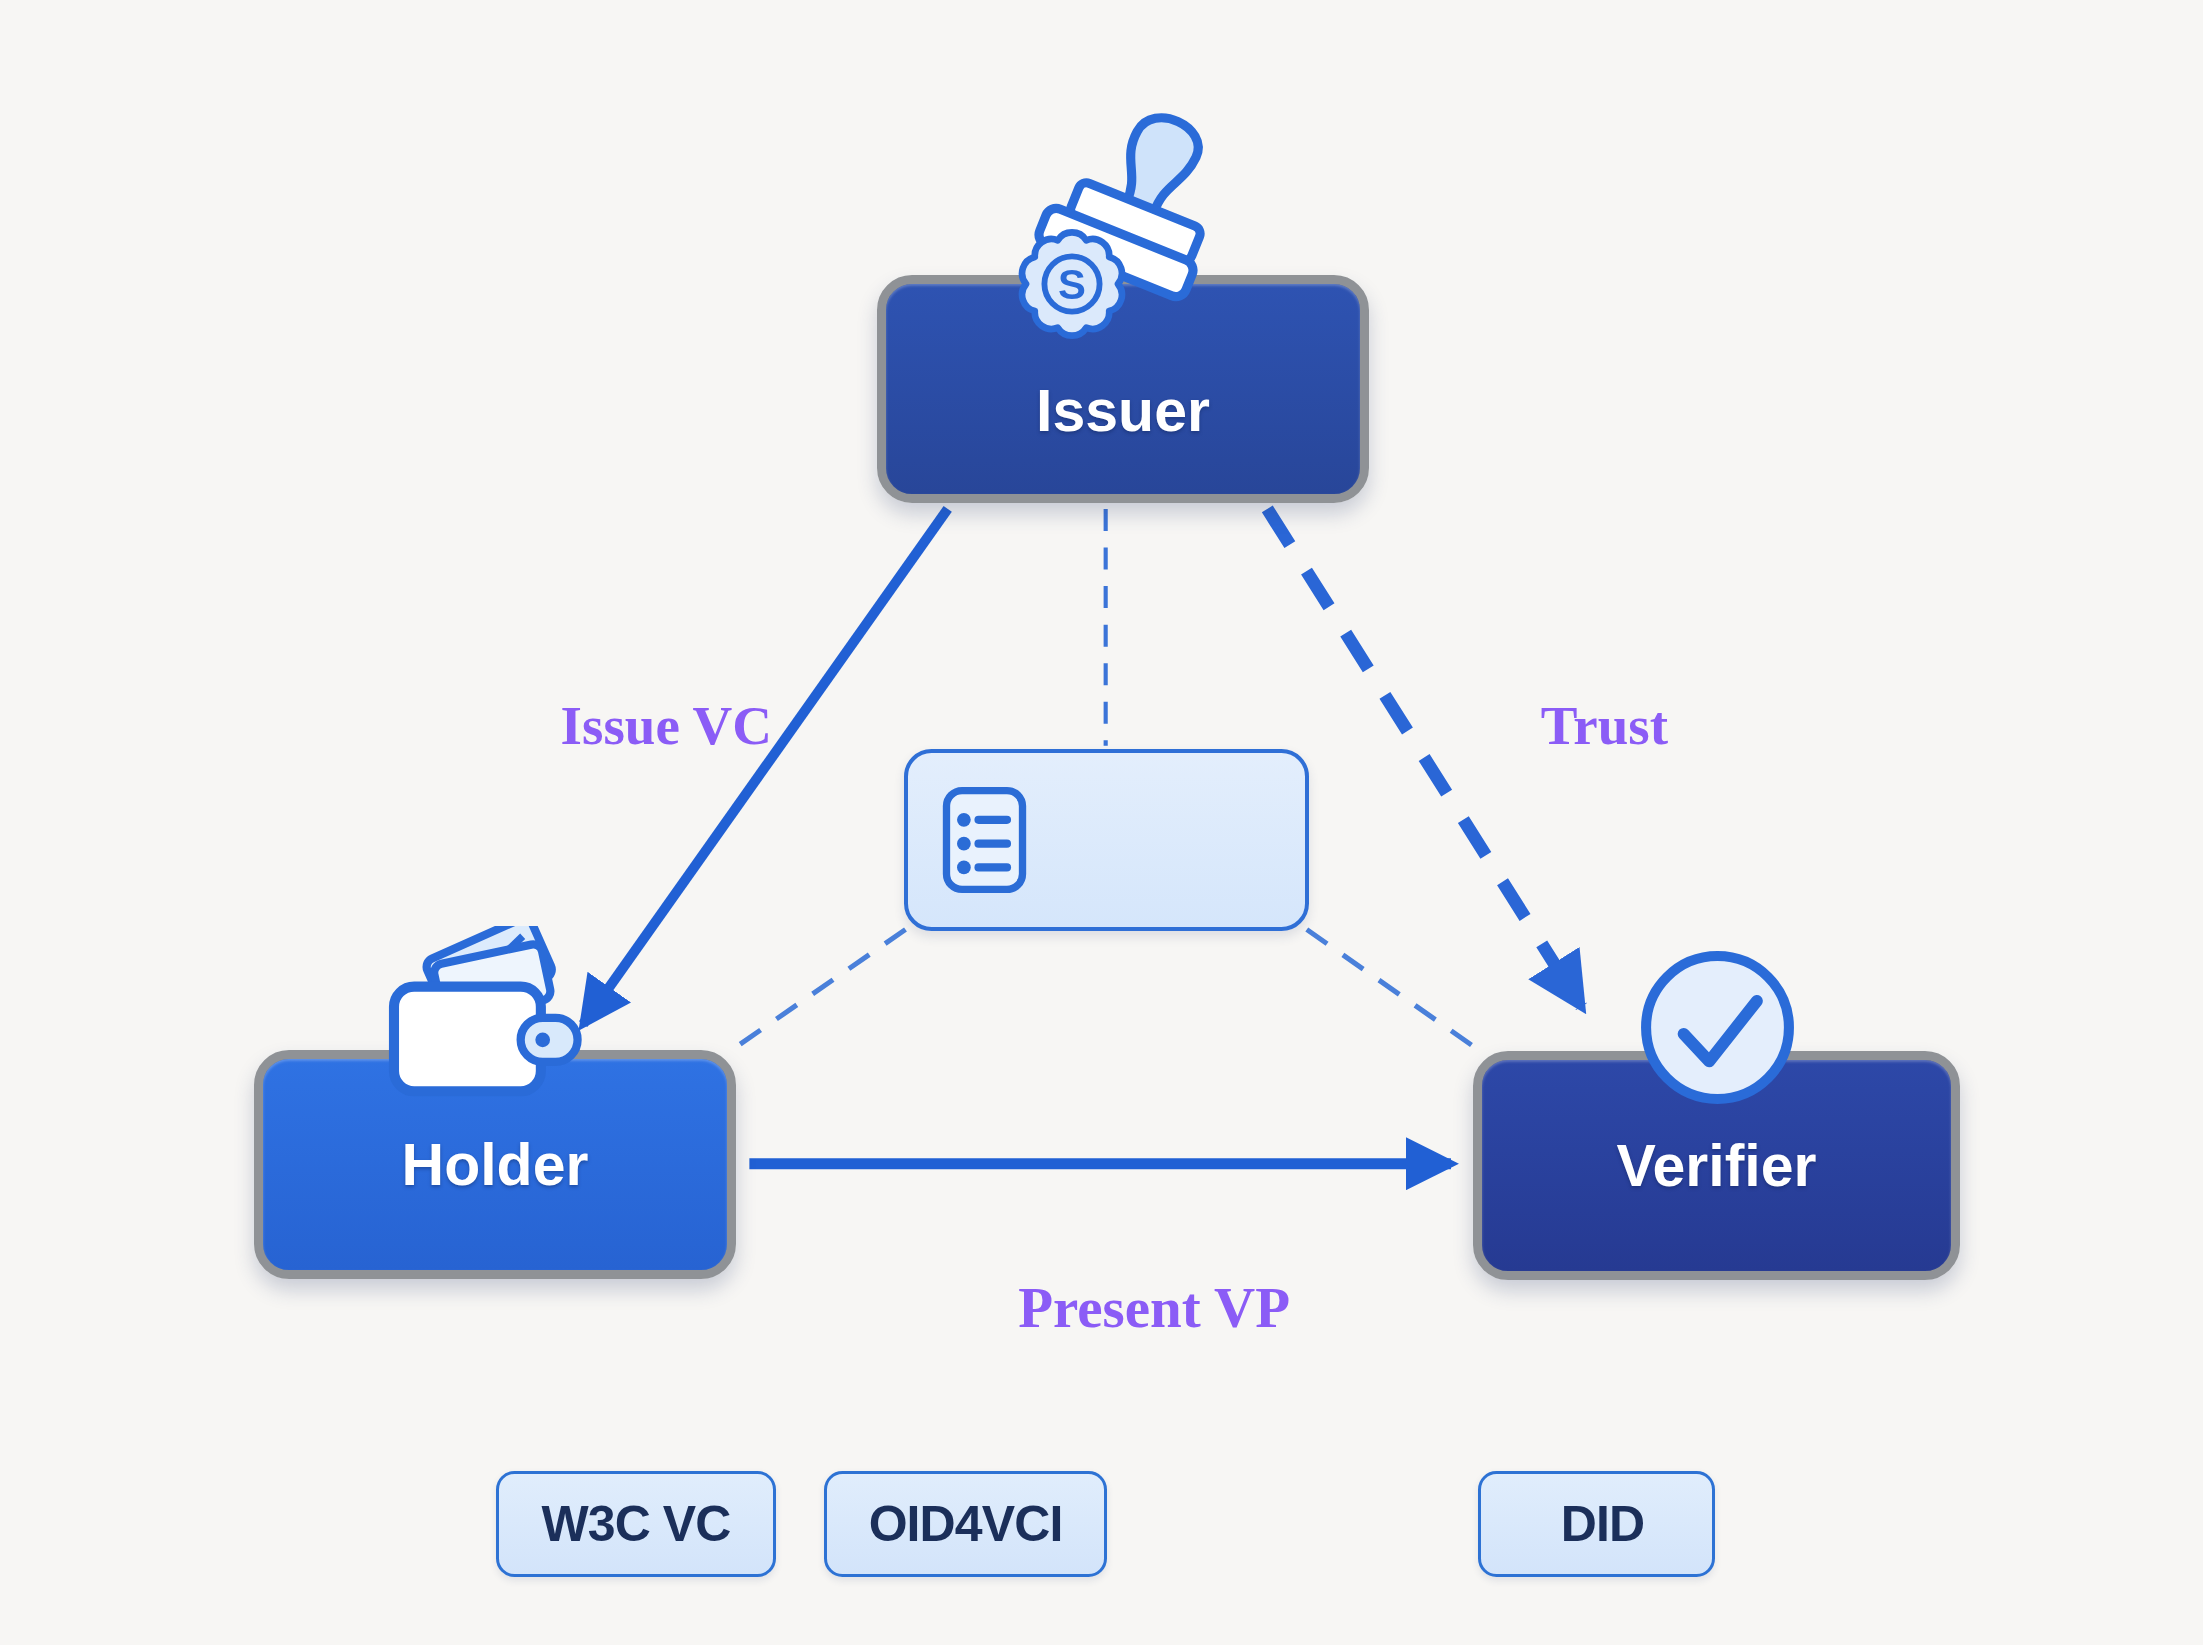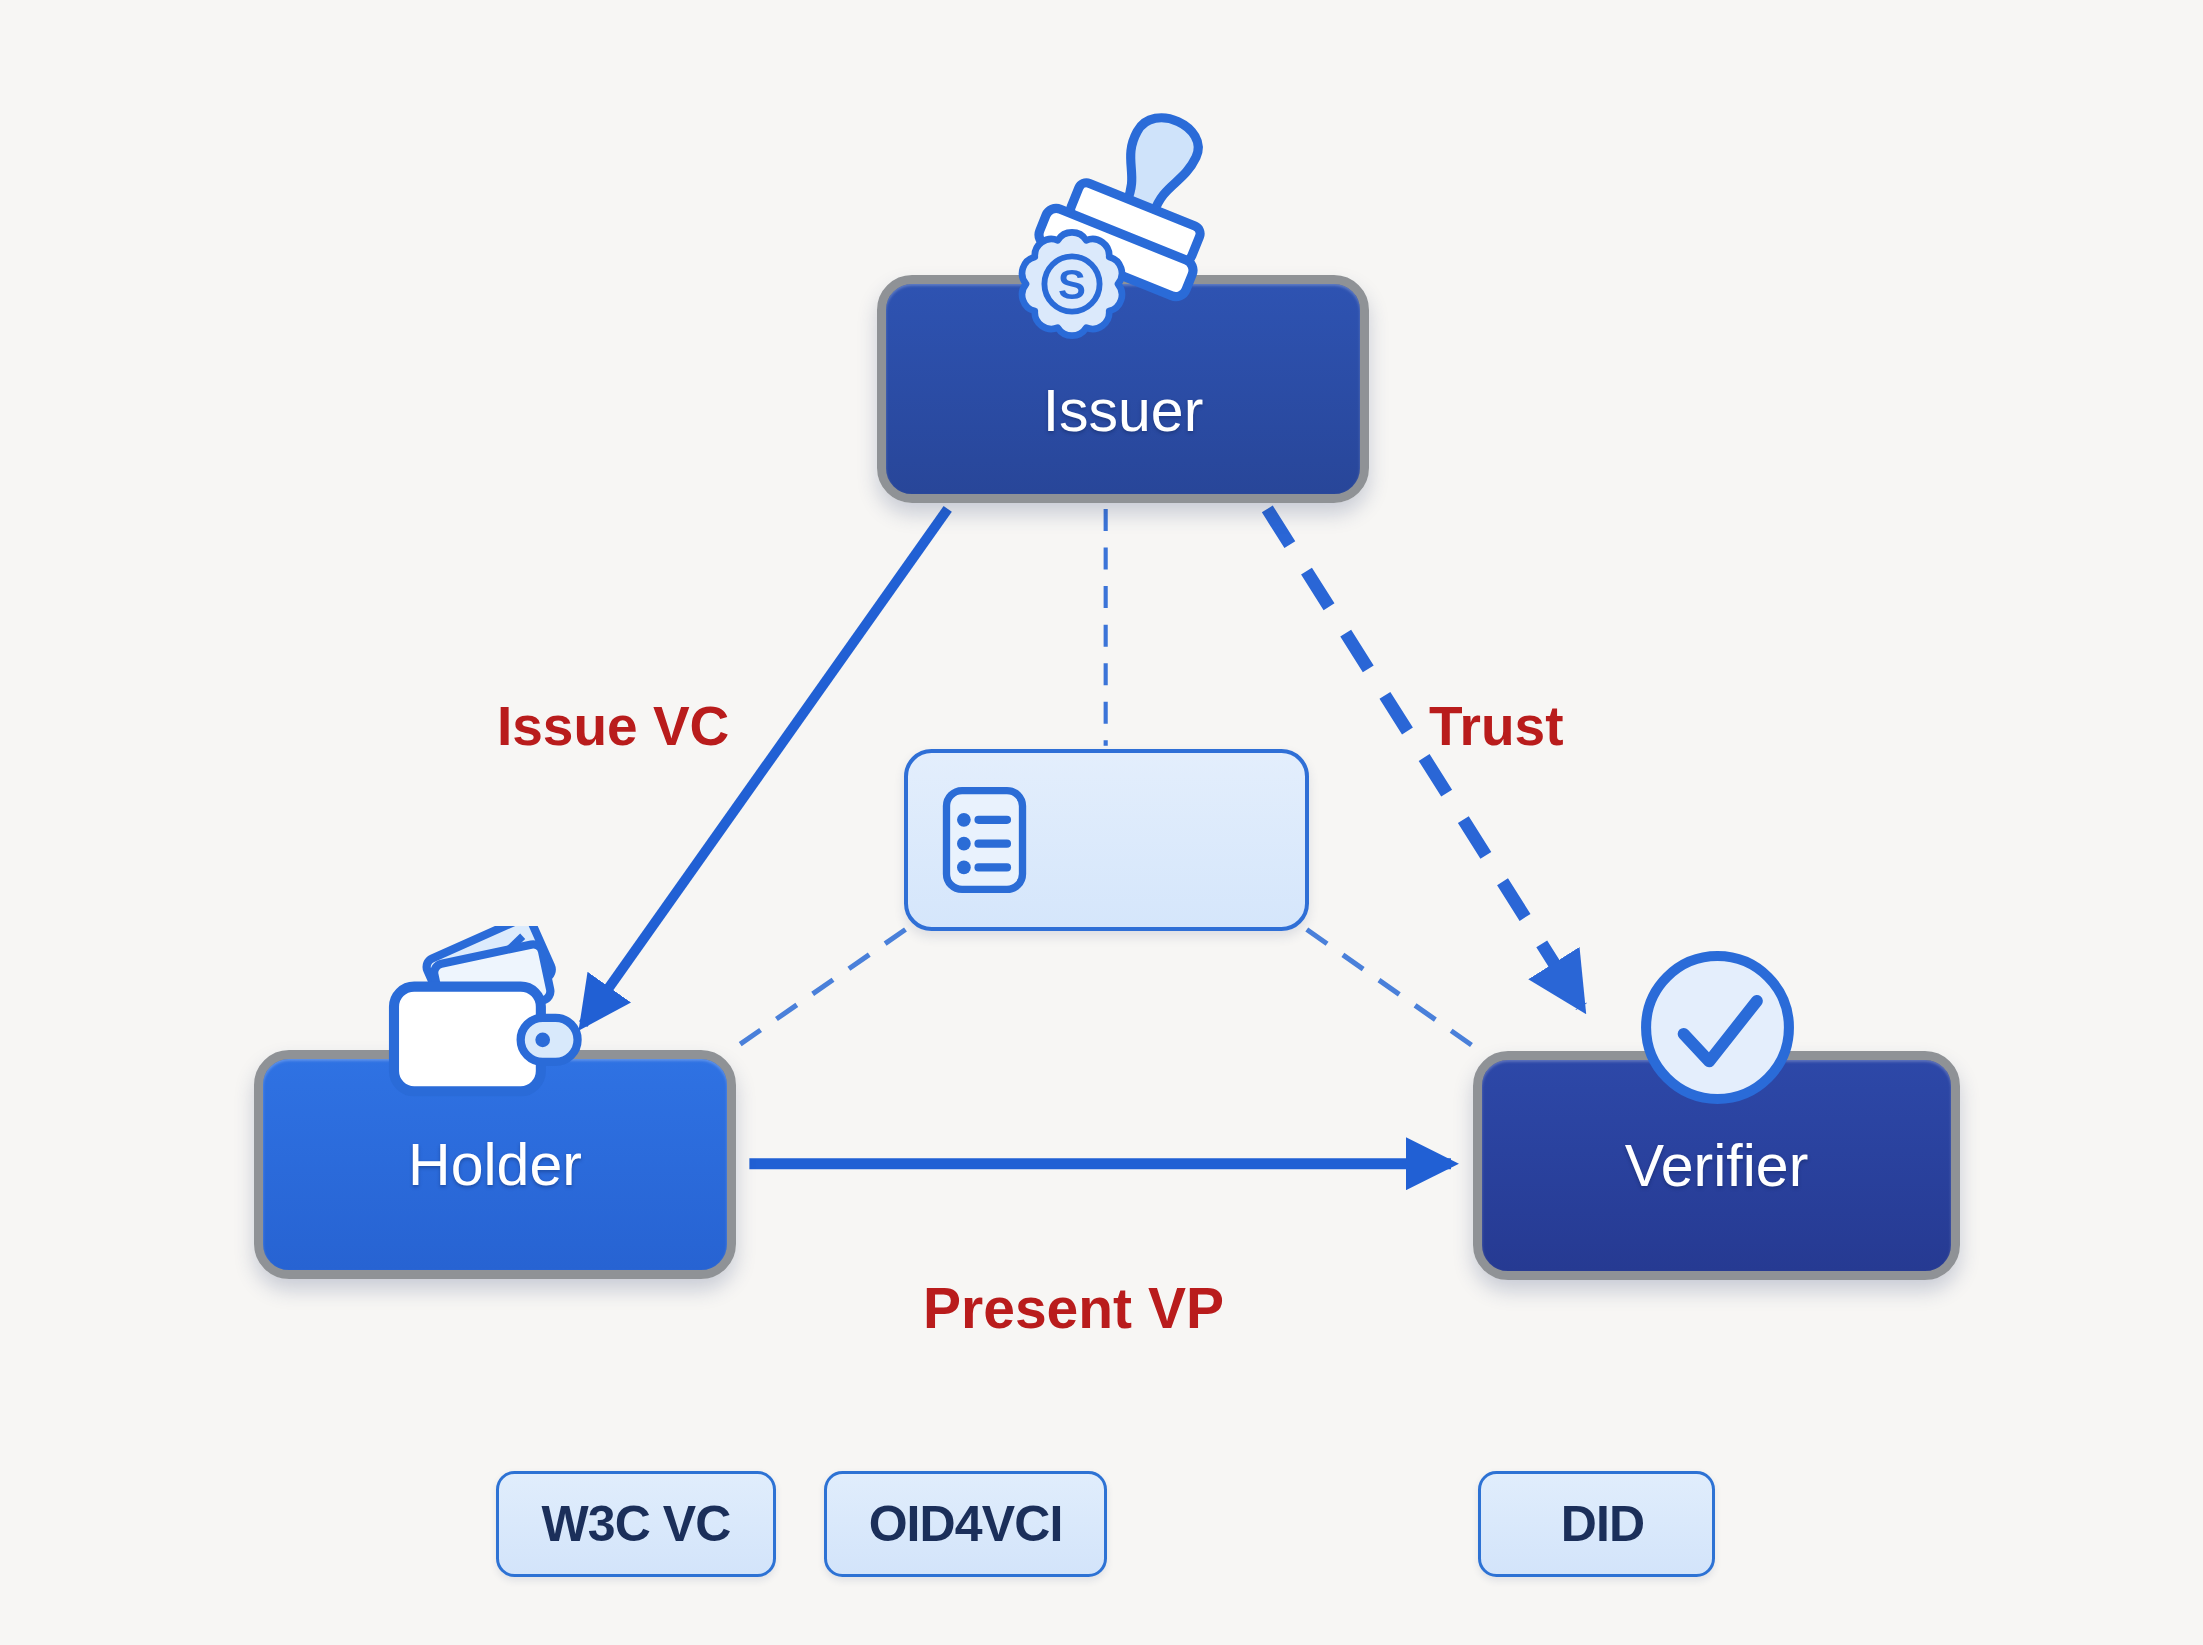--- a/index.html
+++ b/index.html
@@ -11,21 +11,21 @@
   svg.connectors{position:absolute;inset:0;z-index:1;}
 
   
   .node{
     position:absolute;z-index:2;box-sizing:border-box;
     border:9.2px solid #8f9296;border-radius:35px;
     display:flex;align-items:center;justify-content:center;
     box-shadow:0 11px 20px rgba(40,60,110,.22), inset 0 1.8px 2.8px rgba(255,255,255,.25);
   }
   .node .nlabel{
-    color:#ffffff;font-weight:normal;font-size:59px;letter-spacing:0;
+    color:#ffffff;font-weight:bold;font-size:59px;letter-spacing:0;
     text-shadow:0 1.8px 3.7px rgba(10,25,70,.35);
   }
   .node.issuer{left:877px;top:275px;width:492px;height:228px;
     background:linear-gradient(180deg,#2e53b2 0%,#284699 100%);}
   .node.issuer .nlabel{padding-top:44px;}
   .node.holder{left:254px;top:1050px;width:482px;height:229px;
     background:linear-gradient(180deg,#2f72e3 0%,#2763d2 100%);}
   .node.verifier{left:1473px;top:1051px;width:487px;height:229px;
     background:linear-gradient(180deg,#2d48a8 0%,#263a92 100%);}
 
@@ -38,22 +38,22 @@
     display:flex;align-items:center;justify-content:flex-start;
     padding-left:33px;box-shadow:0 5.5px 11px rgba(40,60,110,.12);
   }
   .registry .rlabel{
     margin-left:27.5px;width:257px;color:#1b2f5a;font-weight:bold;
     font-size:50px;line-height:1.12;letter-spacing:-0.5px;
   }
 
   
   .edge-label{
-    position:absolute;z-index:3;color:#b91c1c;font-weight:bold;
-    text-align:left;white-space:nowrap;
+    position:absolute;z-index:3;color:#8b5cf6;font-weight:bold;
+    text-align:right;white-space:nowrap;font-family:Liberation Serif, serif;
   }
   .edge-label.issue-vc{left:497px;top:694px;width:275px;font-size:55px;}
   .edge-label.trust{left:1429px;top:694px;width:239px;font-size:55px;}
   .edge-label.present-vp{left:923px;top:1275px;width:367px;font-size:57px;}
 
   
   .badge{
     position:absolute;z-index:2;box-sizing:border-box;top:1423px;height:106px;
     background:linear-gradient(180deg,#e0edfc 0%,#d3e4fa 100%);
     border:3.7px solid #2d72d4;border-radius:18.4px;

